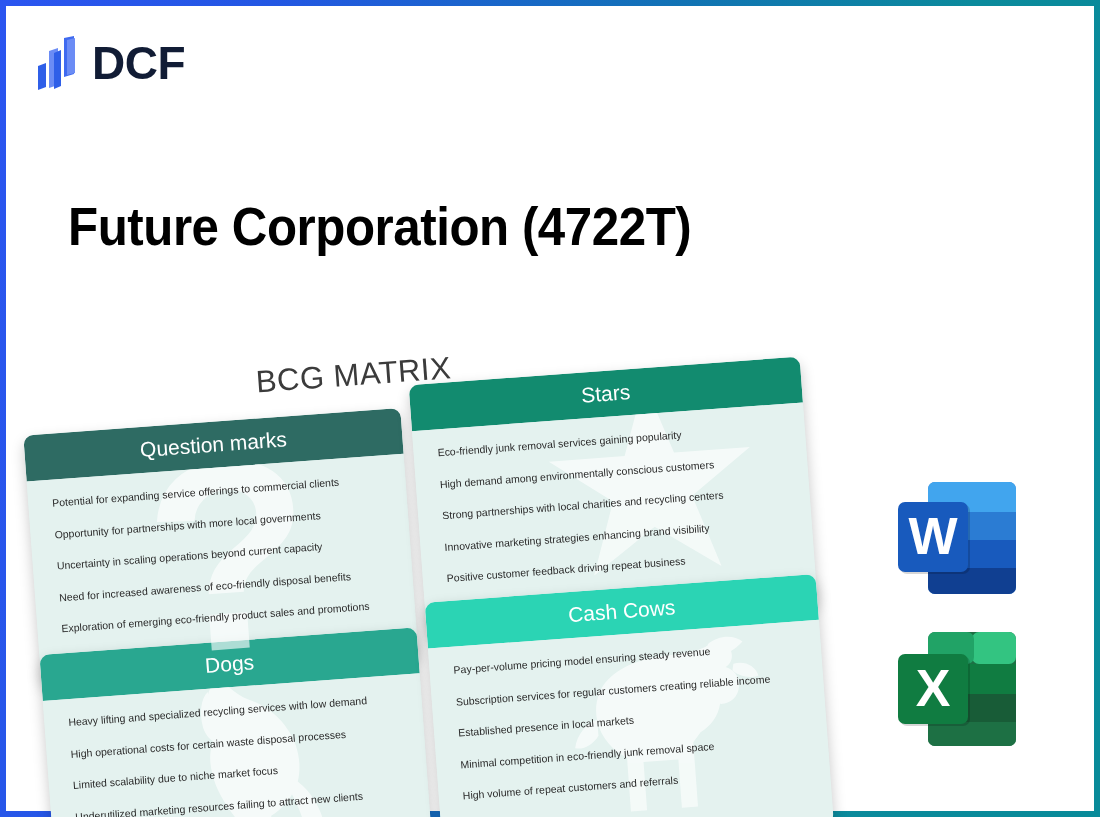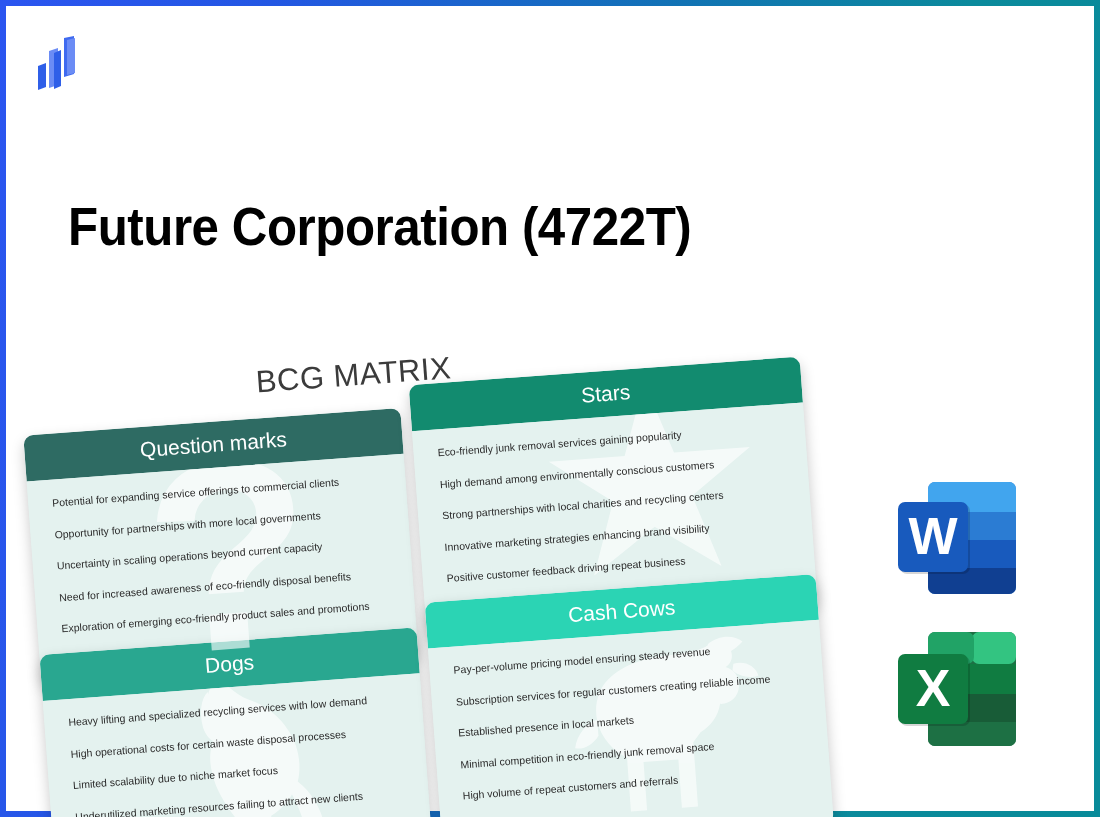--- a/index.html
+++ b/index.html
@@ -171,20 +171,21 @@
   </div>
 
   <div class="logo-wrap">
     <svg class="logo-mark" viewBox="0 0 44 54">
       <polygon points="2,30 10,27 10,51 2,54" fill="#2f5fe8"></polygon>
       <polygon points="13,15 22,12 22,49 13,52" fill="#6b8cf5"></polygon>
       <polygon points="18,17 25,14 25,50 18,53" fill="#2f5fe8"></polygon>
       <polygon points="28,2 38,0 38,38 28,41" fill="#3f6af0"></polygon>
       <polygon points="31,4 39,2 39,37 31,39" fill="#6b8cf5"></polygon>
     </svg>
+    <div class="logo-text">DCF</div>
   </div>
 
   <div class="page-title">Future Corporation (4722T)</div>
 
   <div class="matrix-stage">
     <div class="matrix-rot">
 
       <div class="bcg-label">BCG MATRIX</div>
 
       <div class="card" id="card-question">

